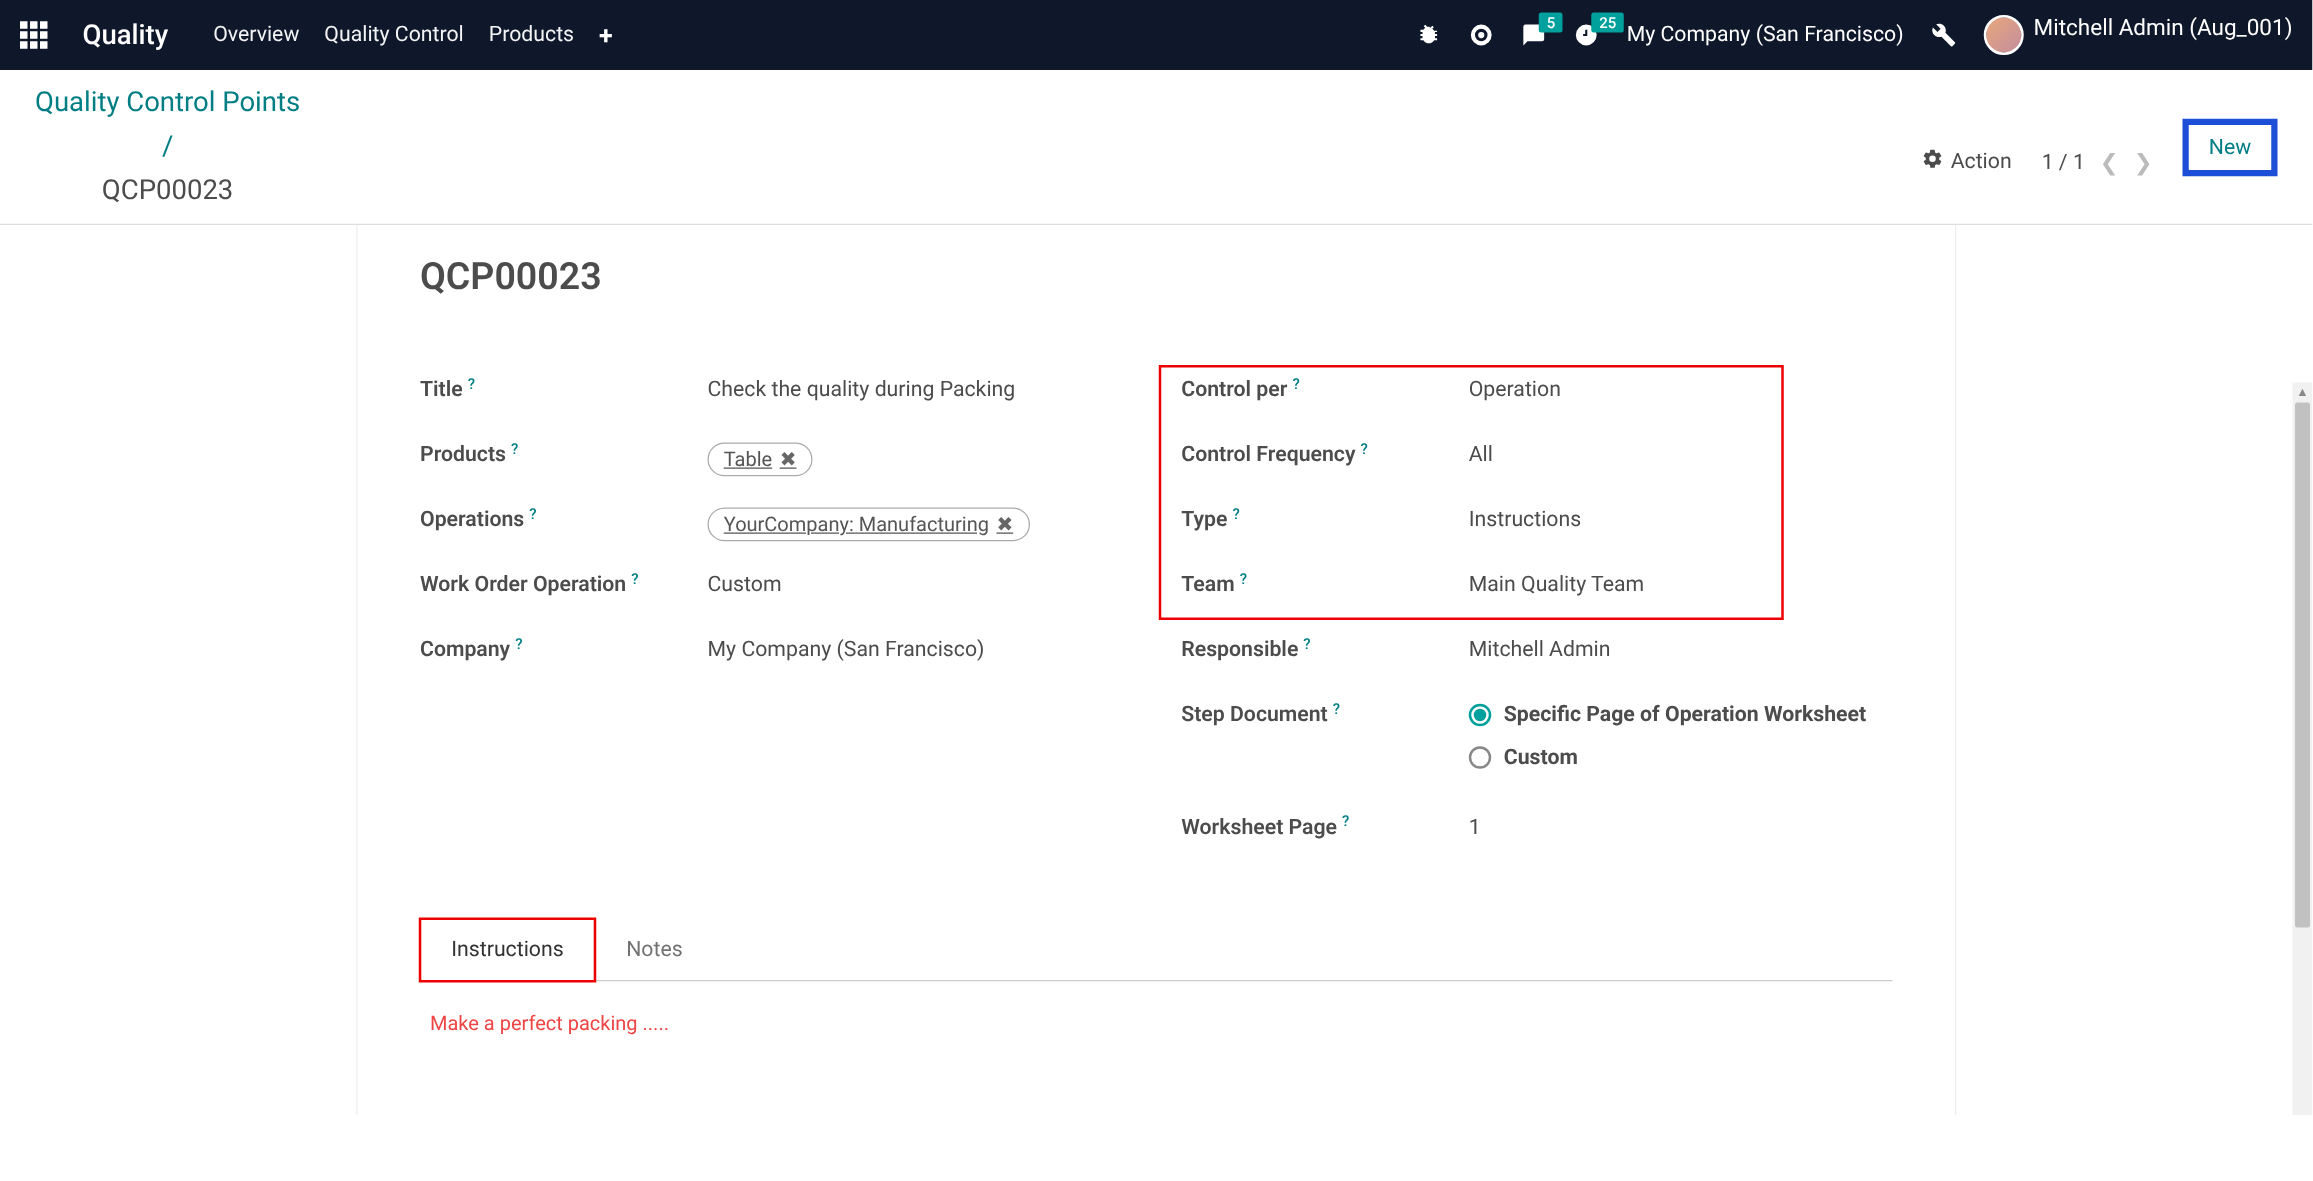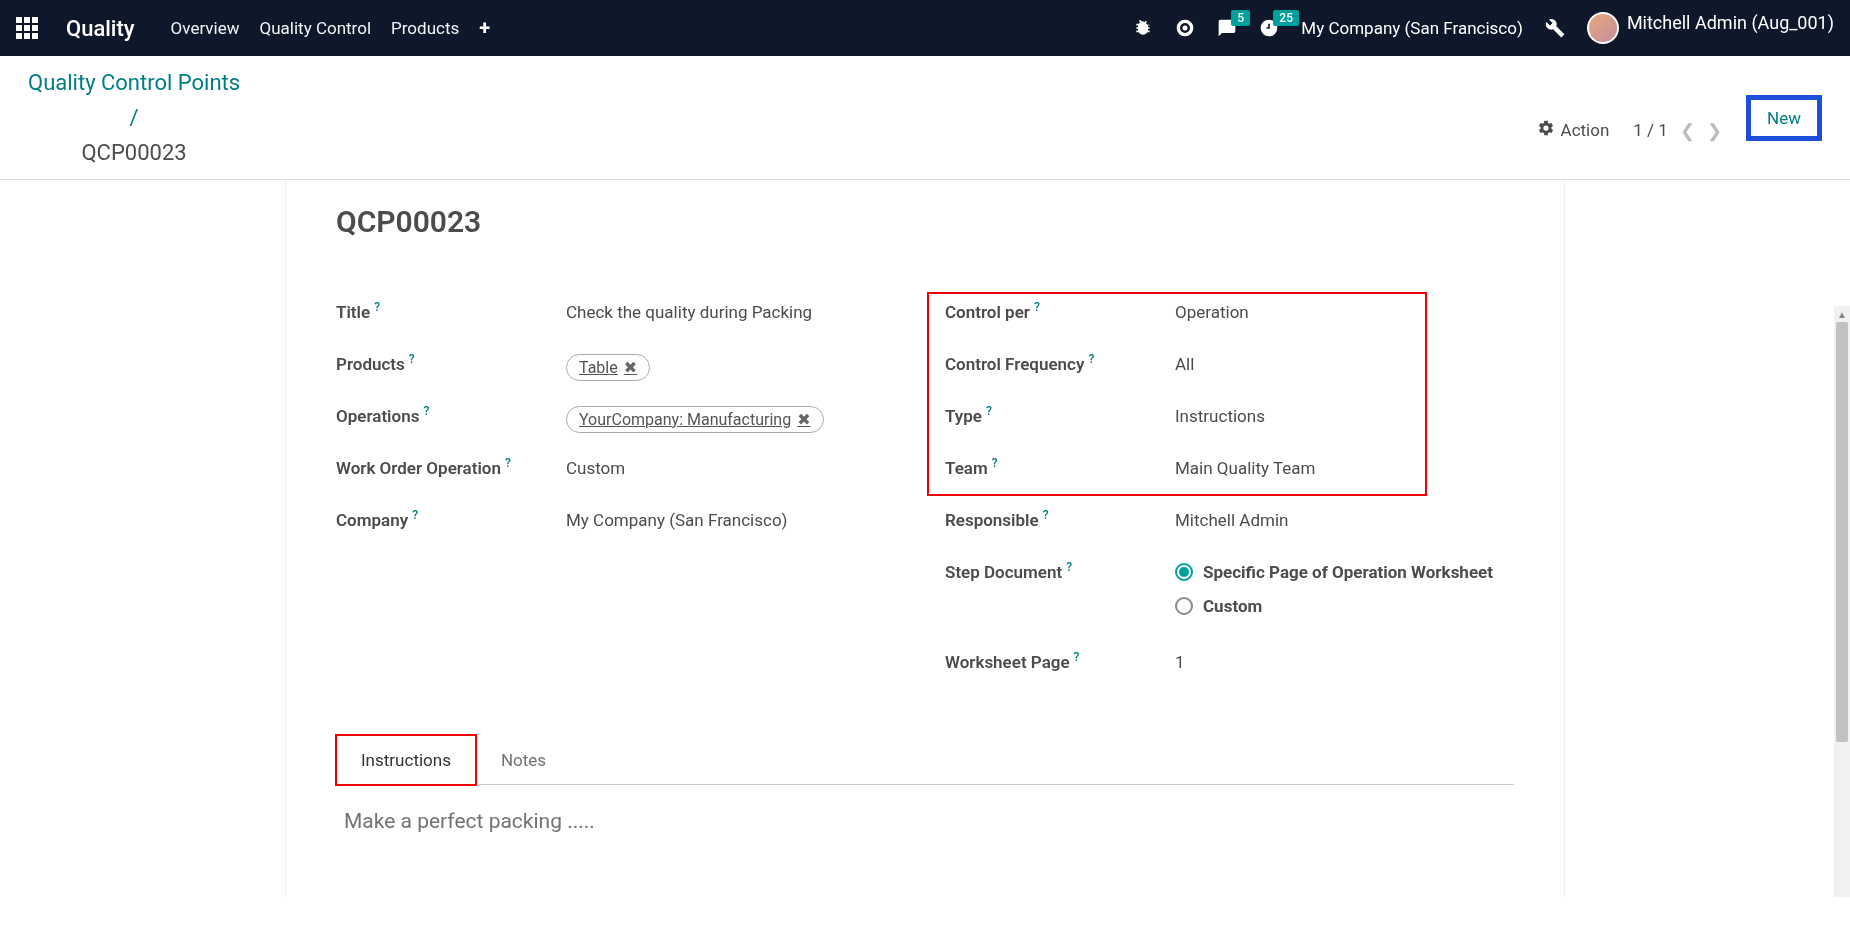--- a/index.html
+++ b/index.html
@@ -54,21 +54,21 @@
 .radio-circle.checked::after { content: ''; width: 10px; height: 10px; background: #00A09D; border-radius: 50%; }
 
 
 .highlight-box { position: absolute; border: 2px solid #e00; pointer-events: none; }
 
 
 .tabs { display: flex; margin-top: 30px; border-bottom: 1px solid #ccc; }
 .tab { padding: 14px 24px; font-size: 17px; color: #737373; cursor: pointer; border: 1px solid transparent; position: relative; top: 1px; }
 .tab.active { border: 1px solid #ccc; border-bottom: 1px solid #fff; background: #fff; color: #333; }
 .tab.highlight { outline: 2px solid #e00; outline-offset: -1px; }
-.tab-content { padding: 24px 8px; font-size: 21px; color: #737373; }
+.tab-content { padding: 24px 8px; font-size: 16px; color: #ef4444; }
 
 
 .scroll-track { position: absolute; right: 0; top: 126px; bottom: 0; width: 16px; background: #f1f1f1; }
 .scroll-thumb { position: absolute; left: 2px; right: 2px; top: 0; height: 420px; background: #c1c1c1; border-radius: 2px; }
 .scroll-arrow { position: absolute; left: 0; right: 0; height: 16px; display: flex; align-items: center; justify-content: center; color: #888; font-size: 10px; }
 .scroll-arrow.up { top: 0; }
 </style>
 </head>
 <body>
 

